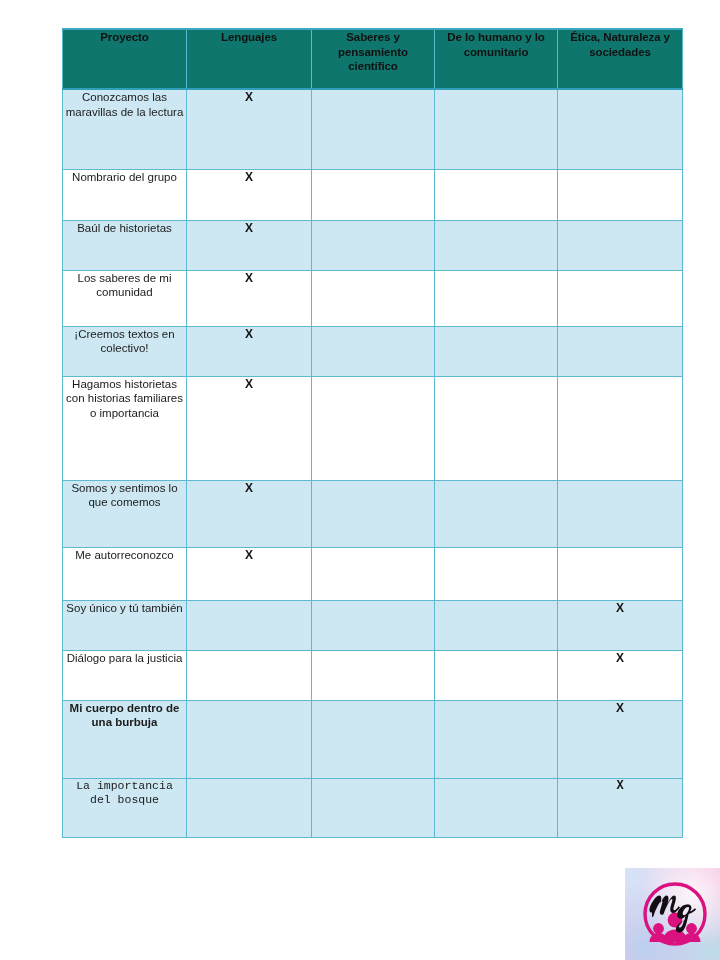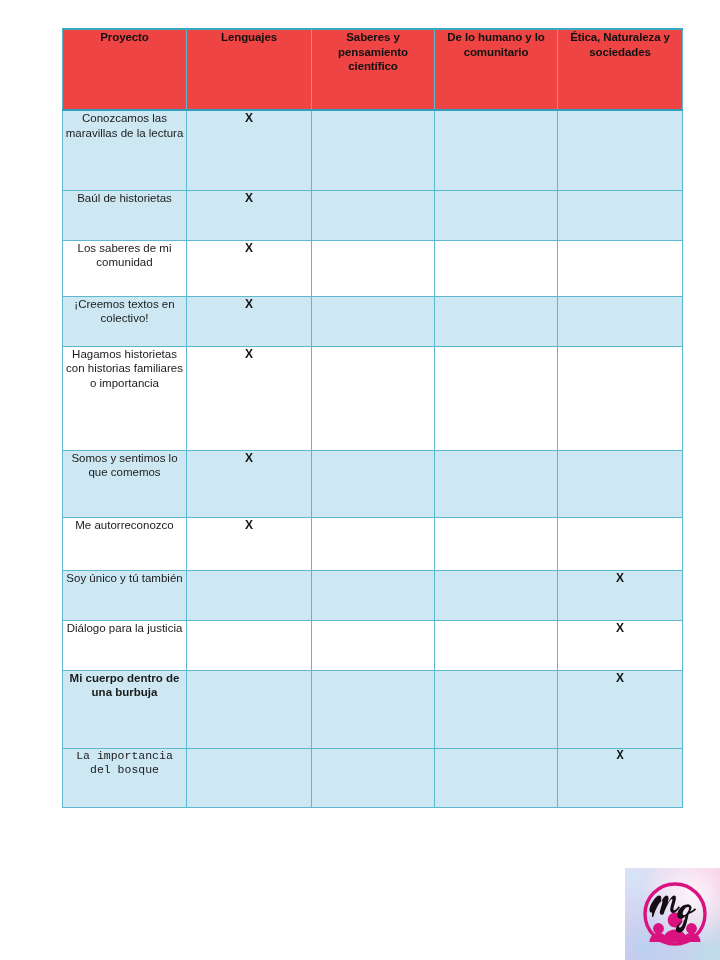--- a/index.html
+++ b/index.html
@@ -36,22 +36,22 @@
   #project-matrix-table th {
     border: 1px solid #5cb9cf;
     padding: 0;
     vertical-align: top;
   }
 
   
   thead th {
     border-top: 2px solid #3ba7c0 !important;
     border-bottom: 2px solid #2f9fbb !important;
-    background: #ef4444;
-    height: 81px;
+    background: #0f766e;
+    height: 60px;
     vertical-align: middle;
     text-align: center;
     font-weight: bold;
     font-size: 11.5px;
     line-height: 1.28;
     color: #111111;
     letter-spacing: -0.1px;
     padding: 4px 5px;
     box-sizing: border-box;
   }
@@ -147,20 +147,27 @@
       </tr>
     </thead>
     <tbody id="matrix-body">
         <tr class="shaded r0">
           <td class="project-name">Conozcamos las maravillas de la lectura</td>
           <td class="mark-cell">X</td>
           <td class="mark-cell"></td>
           <td class="mark-cell"></td>
           <td class="mark-cell"></td>
         </tr>
+        <tr class="plain r1">
+          <td class="project-name">Nombrario del grupo</td>
+          <td class="mark-cell">X</td>
+          <td class="mark-cell"></td>
+          <td class="mark-cell"></td>
+          <td class="mark-cell"></td>
+        </tr>
         <tr class="shaded r2">
           <td class="project-name">Baúl de historietas</td>
           <td class="mark-cell">X</td>
           <td class="mark-cell"></td>
           <td class="mark-cell"></td>
           <td class="mark-cell"></td>
         </tr>
         <tr class="plain r3">
           <td class="project-name">Los saberes de mi comunidad</td>
           <td class="mark-cell">X</td>

